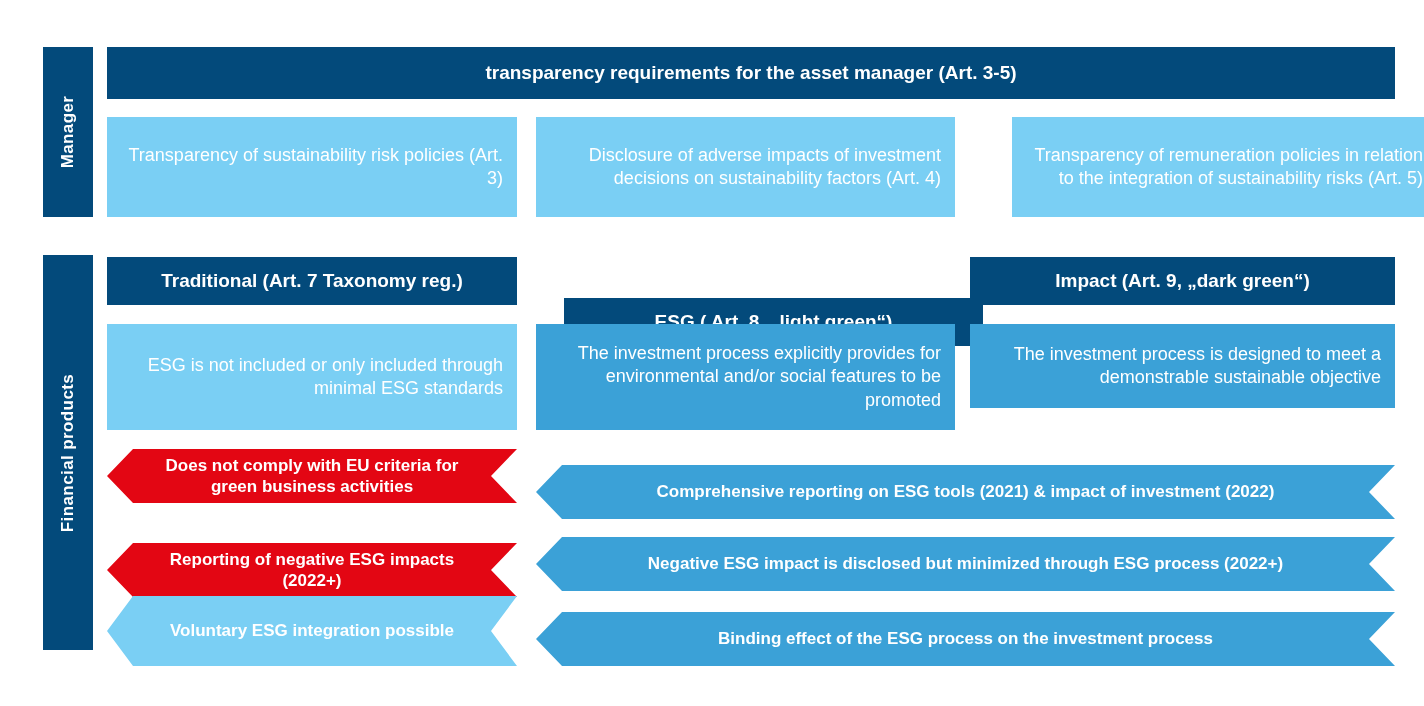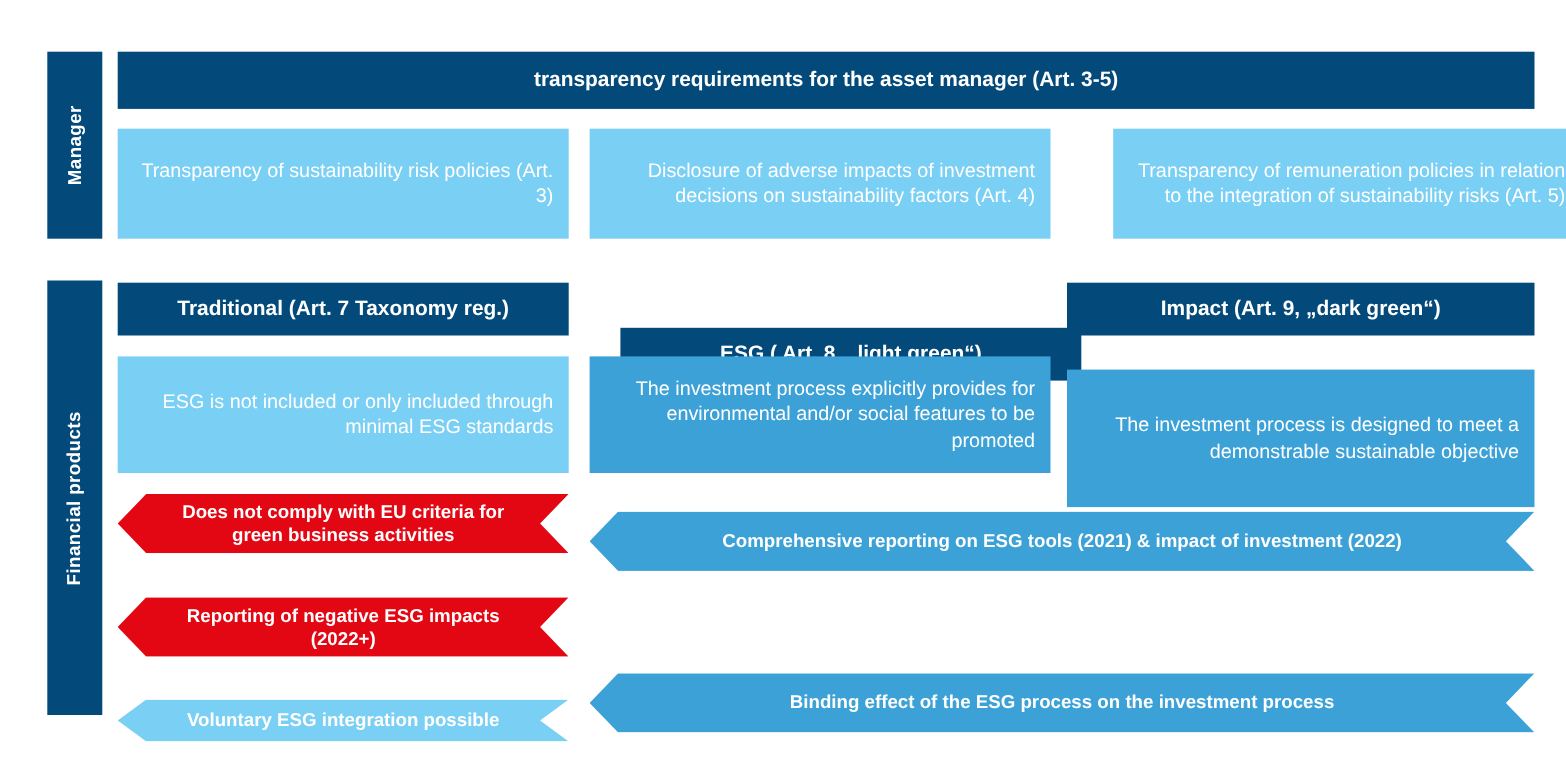--- a/index.html
+++ b/index.html
@@ -106,23 +106,24 @@
   <div class="block light desc-box" style="left:107px; top:117px; width:410px; height:100px;">Transparency of sustainability risk policies (Art. 3)</div>
   <div class="block light desc-box" style="left:536px; top:117px; width:419px; height:100px;padding-left:38px;">Disclosure of adverse impacts of investment decisions on sustainability factors (Art. 4)</div>
   <div class="block light desc-box" style="left:1012px; top:117px; width:425px; height:100px;">Transparency of remuneration policies in relation to the integration of sustainability risks (Art. 5)</div>
 
   <div class="block navy header-box" style="left:107px; top:257px; width:410px; height:48px;">Traditional (Art. 7  Taxonomy reg.)</div>
   <div class="block navy header-box" style="left:564px; top:257px; width:419px; height:48px;margin-top:41px;">ESG ( Art. 8, „light green“)</div>
   <div class="block navy header-box" style="left:970px; top:257px; width:425px; height:48px;">Impact (Art. 9, „dark green“)</div>
 
   <div class="block light desc-box" style="left:107px; top:324px; width:410px; height:106px;">ESG is not included or only included through minimal ESG standards</div>
   <div class="block medium desc-box" style="left:536px; top:324px; width:419px; height:106px;">The investment process explicitly provides for environmental and/or social features to be promoted</div>
-  <div class="block medium desc-box" style="left:970px; top:324px; width:425px; height:125px;margin-top:12px;">The investment process is designed to meet a demonstrable sustainable objective</div>
+  <div class="block medium desc-box" style="left:970px; top:324px; width:425px; height:84px;">The investment process is designed to meet a demonstrable sustainable objective</div>
 
   <div class="chev chev-red" style="left:107px; top:449px; width:410px; height:54px;">Does not comply with EU criteria for green business activities</div>
   <div class="chev chev-medium chev-oneline" style="left:536px; top:449px; width:859px; height:54px;">Comprehensive reporting on ESG tools (2021) &amp; impact of investment (2022)</div>
 
   <div class="chev chev-red" style="left:107px; top:521px; width:410px; height:54px;margin-top:22px;">Reporting of negative ESG impacts (2022+)</div>
+  <div class="chev chev-medium chev-oneline" style="left:536px; top:521px; width:859px; height:54px;">Negative ESG impact is disclosed but minimized through ESG process (2022+)</div>
 
-  <div class="chev chev-light chev-oneline" style="left:107px; top:596px; width:410px; height:38px;margin-top:40px;">Voluntary ESG integration possible</div>
+  <div class="chev chev-light chev-oneline" style="left:107px; top:596px; width:410px; height:70px;">Voluntary ESG integration possible</div>
   <div class="chev chev-medium chev-oneline" style="left:536px; top:596px; width:859px; height:54px;">Binding effect of the ESG process on the investment process</div>
 
 </div>
 
 </body></html>

